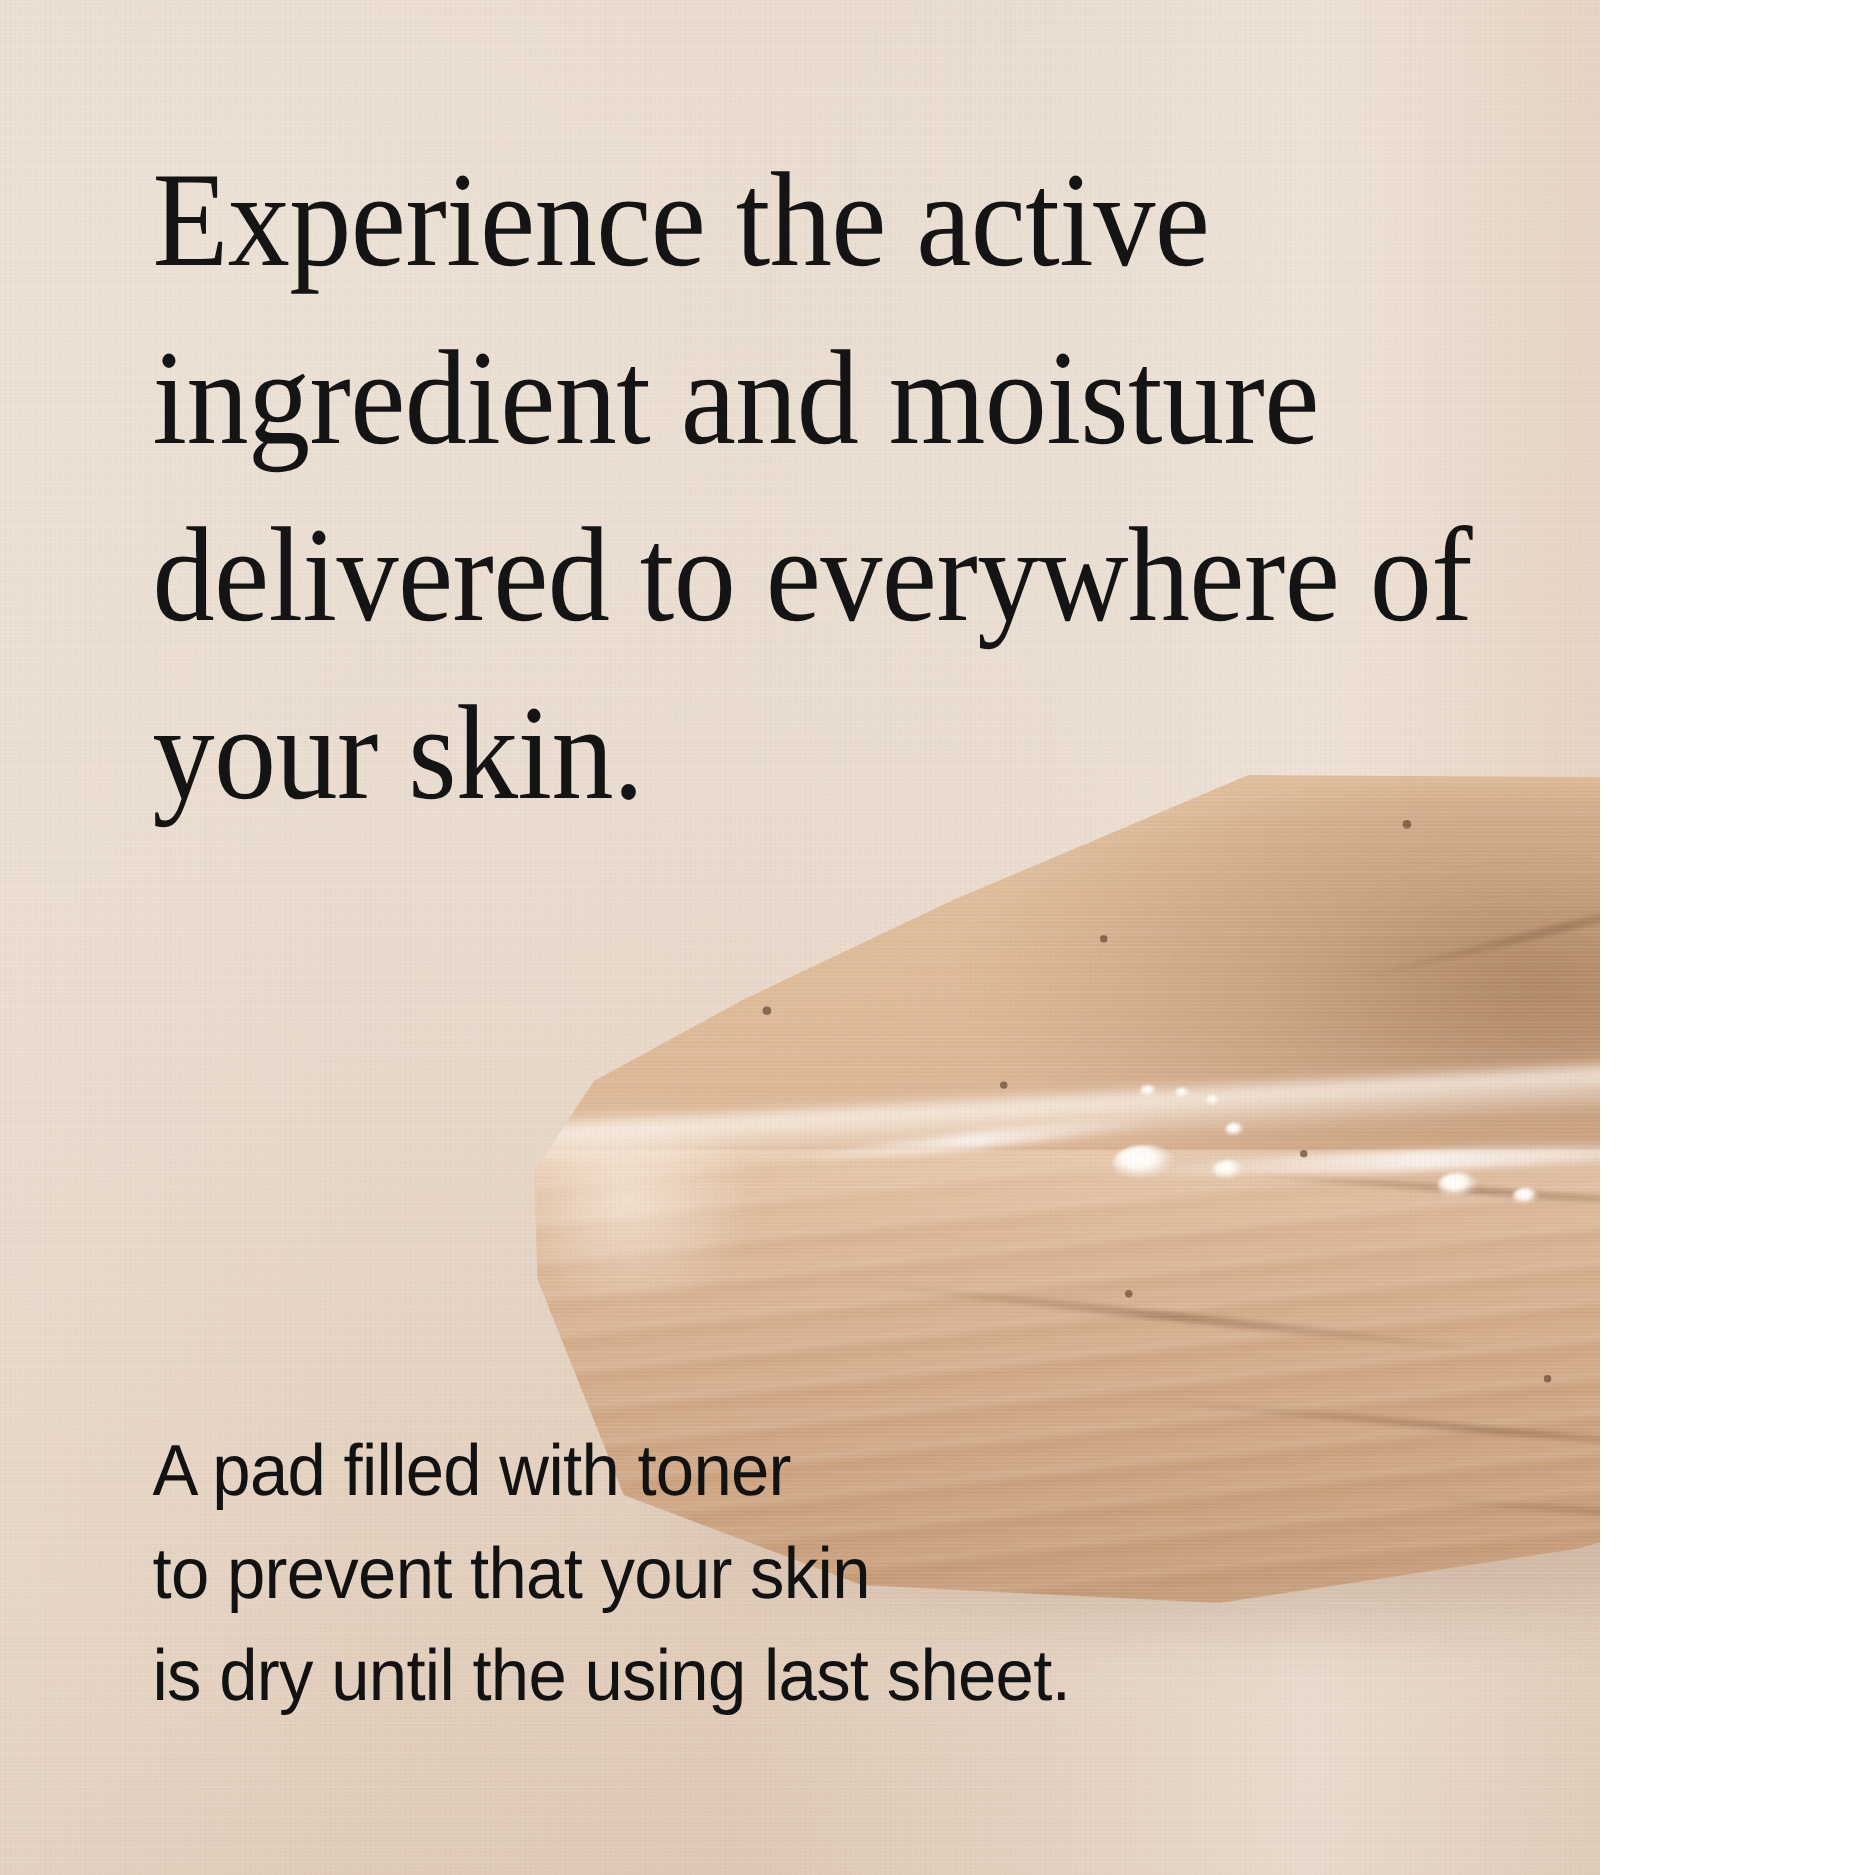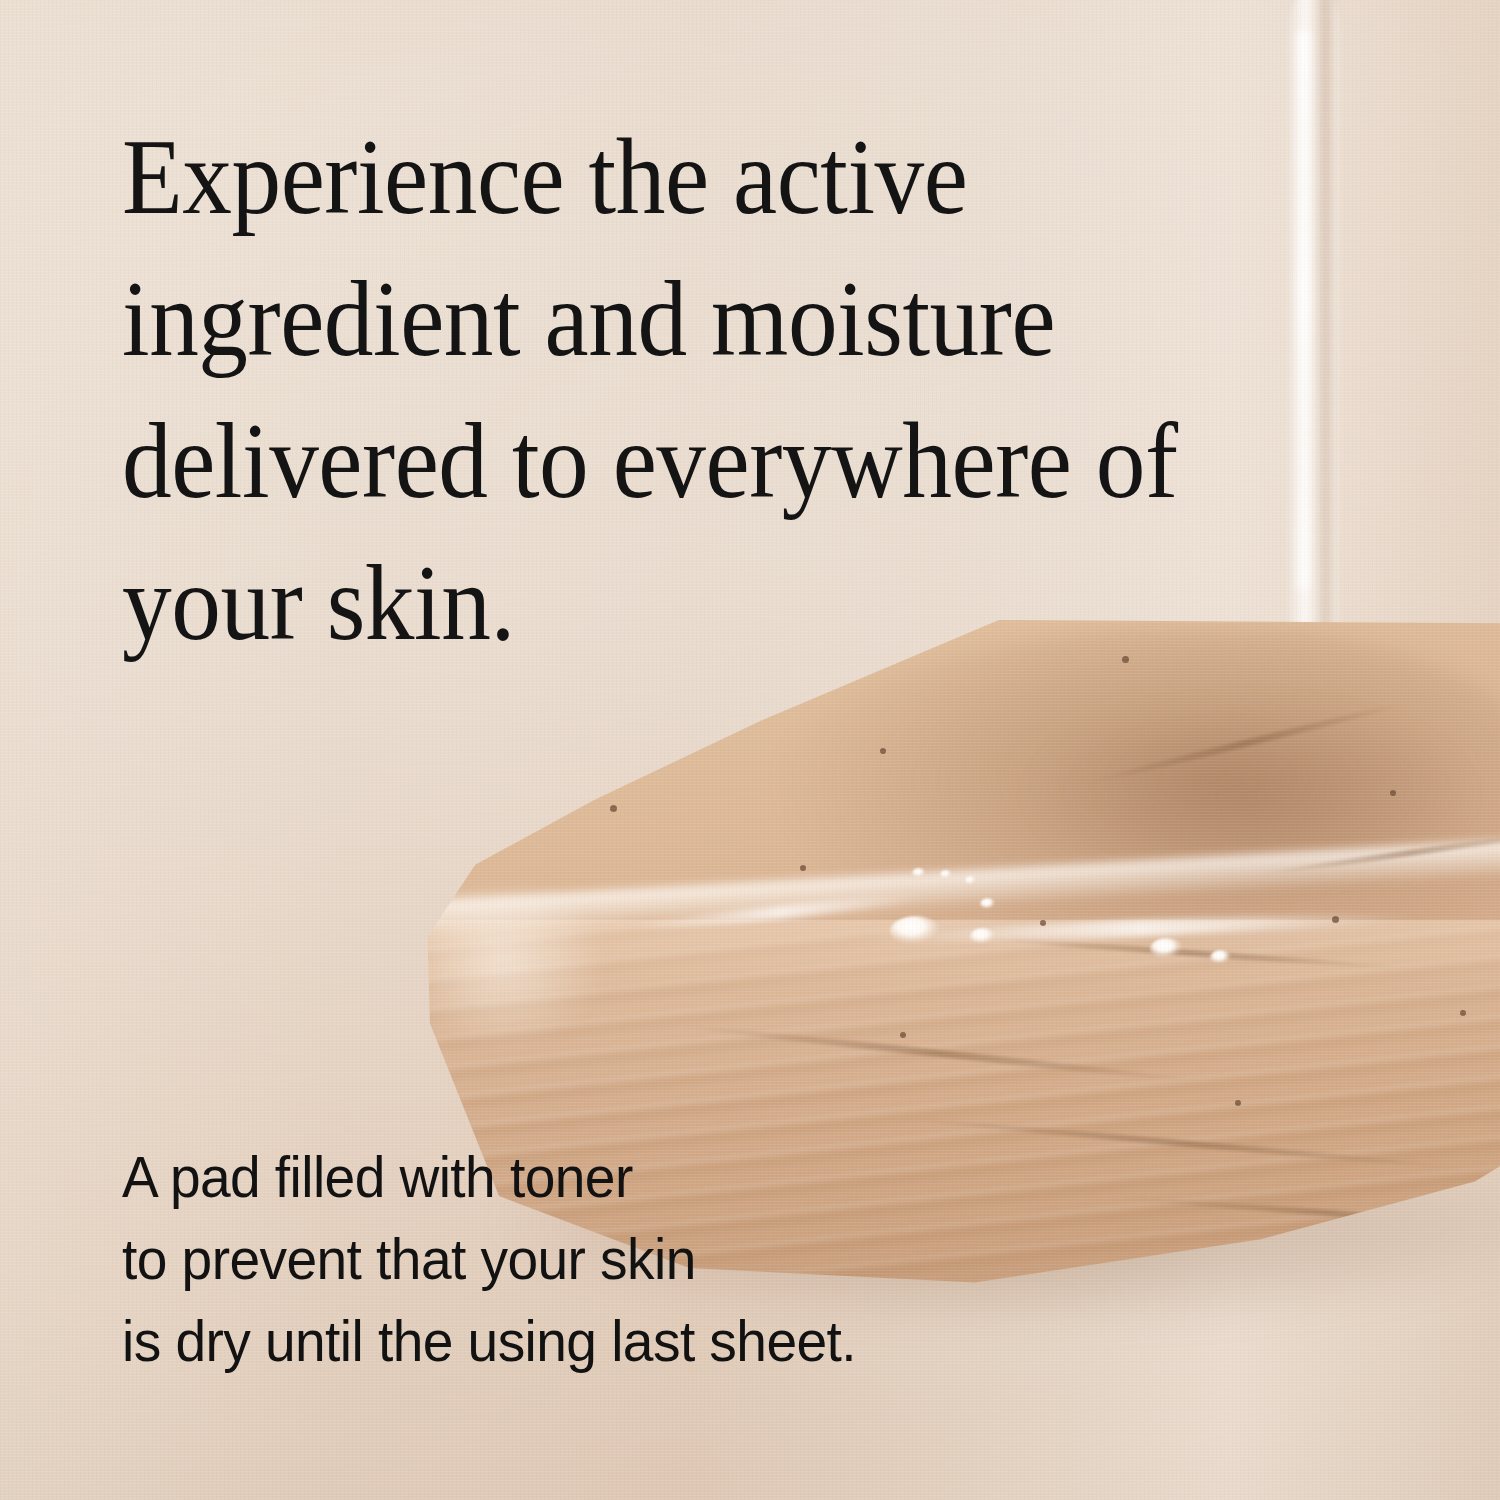--- a/index.html
+++ b/index.html
@@ -3,21 +3,21 @@
 <meta charset="utf-8">
 <title>Product Advertisement</title>
 <style>
   html, body {
     margin: 0;
     padding: 0;
     background: #ffffff;
   }
   #stage {
     position: relative;
-    width: 1500px;
+    width: 1280px;
     height: 1500px;
     overflow: hidden;
     font-family: "Liberation Sans", sans-serif;
     background: #e6d6c7;
   }
 
   
   .photo {
     position: absolute;
     inset: 0;

